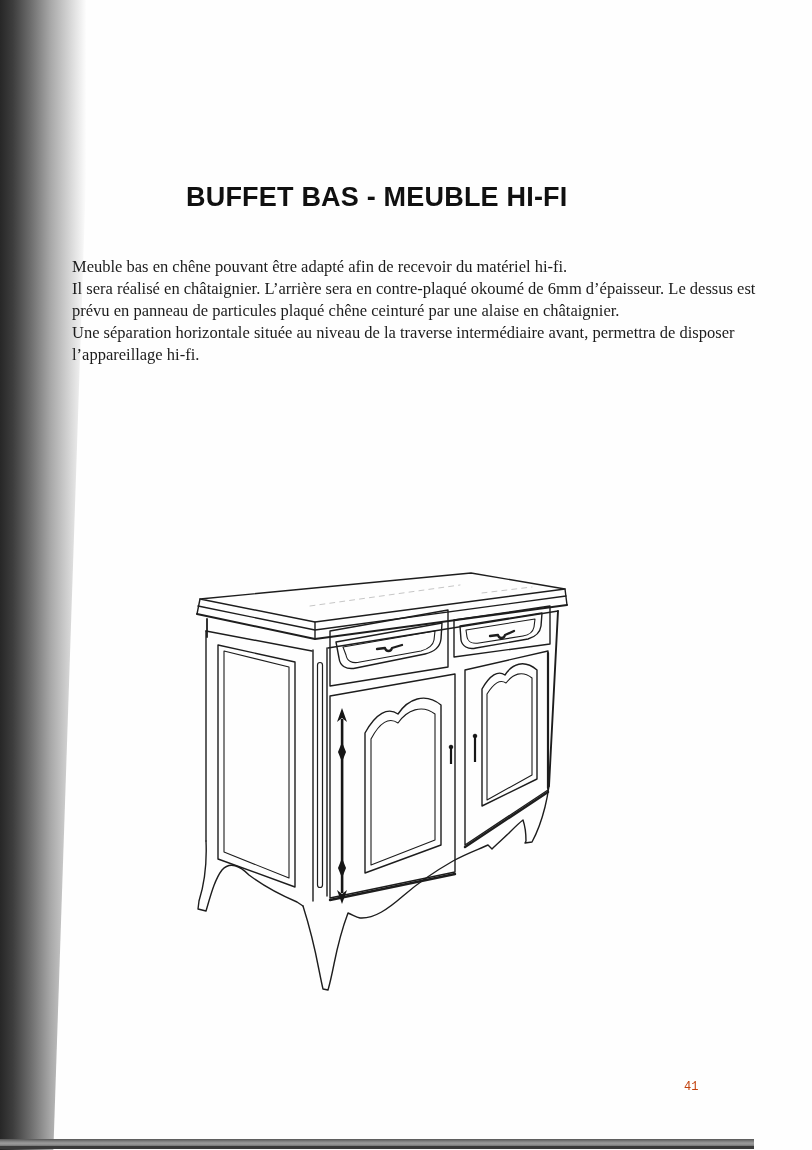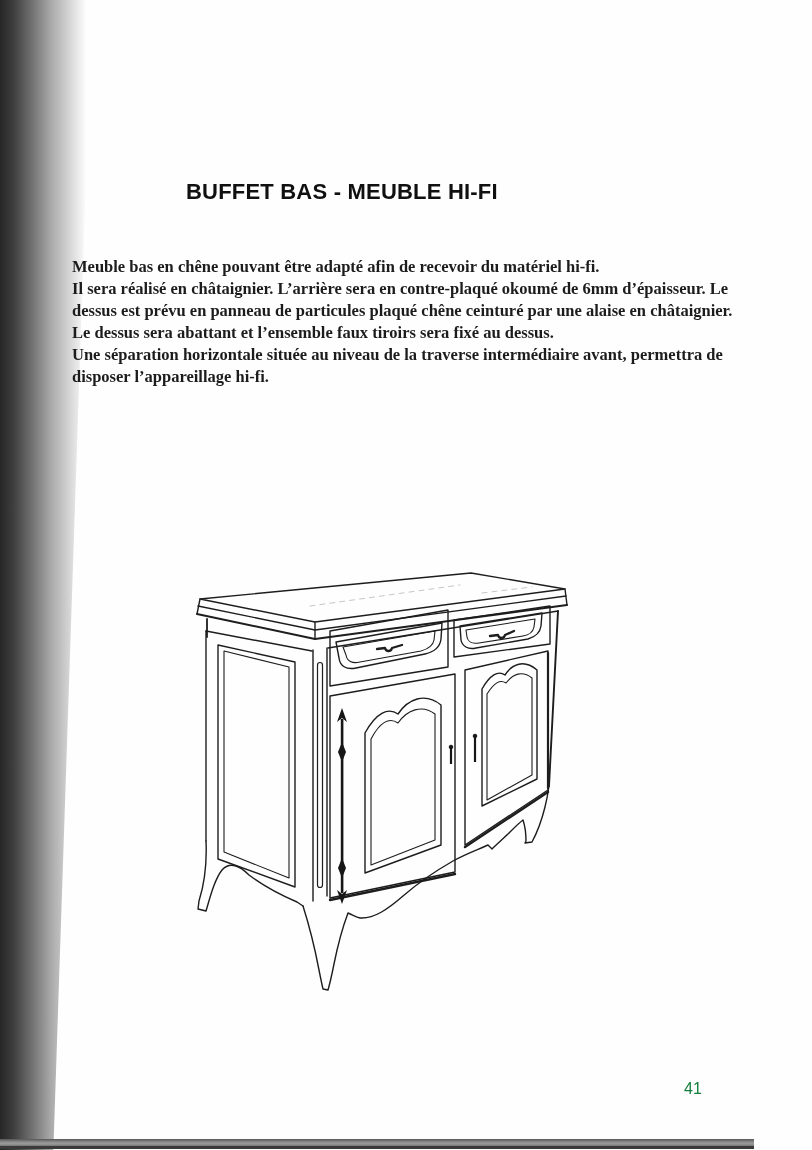--- a/index.html
+++ b/index.html
@@ -32,57 +32,56 @@
   .scan-bottom-line {
     position:absolute; left:0; top:1146px;
     width:754px; height:3px;
     background:#3a3a3a;
   }
   
   .title {
     position:absolute; left:186px; top:164px;
     font-family:"Liberation Sans", sans-serif;
     font-weight:bold;
-    font-size:22px;
+    font-size:27px;
     letter-spacing:0.2px;
     color:#101010;
     white-space:nowrap;
   }
   .bodytext {
     position:absolute; left:72px; top:256px;
     width:684px;
     font-size:16.5px;
     line-height:22px;
     color:#1c1c1c;
   }
-  .bodytext p { margin:0;font-weight:bold; }
+  .bodytext p { margin:0; }
   .figure {
     position:absolute; left:170px; top:543px;
     width:420px; height:470px;
   }
   .pagenum {
     position:absolute; left:684px; top:1080px;
-    font-family:Liberation Sans, sans-serif;
-    font-size:16px;
-    color:#15803d;
+    font-family:Liberation Mono, monospace;
+    font-size:12px;
+    color:#c2410c;
   }
 </style>
 </head>
 <body>
 
 <div class="sheet">
 
   <div class="scan-left"></div>
 
   <h1 class="title">BUFFET BAS - MEUBLE HI-FI</h1>
 
   <div class="bodytext">
     <p>Meuble bas en chêne pouvant être adapté afin de recevoir du matériel hi-fi.</p>
     <p>Il sera réalisé en châtaignier. L’arrière sera en contre-plaqué okoumé de 6mm d’épaisseur. Le dessus est prévu en panneau de particules plaqué chêne ceinturé par une alaise en châtaignier.</p>
-    <p>Le dessus sera abattant et l’ensemble faux tiroirs sera fixé au dessus.</p>
     <p>Une séparation  horizontale située au niveau de la traverse intermédiaire avant, permettra de disposer l’appareillage hi-fi.</p>
   </div>
 
   <div class="figure">
     <svg viewBox="0 0 420 470" width="420" height="470" xmlns="http://www.w3.org/2000/svg">
       <g fill="none" stroke="#1d1d1d" stroke-width="1.4" stroke-linecap="round" stroke-linejoin="round">
 
         <g>
           <path d="M 30,56 L 301,30 L 395,46 L 145,79 Z"></path>
           <path d="M 28,63 L 145,87 L 396,53"></path>

